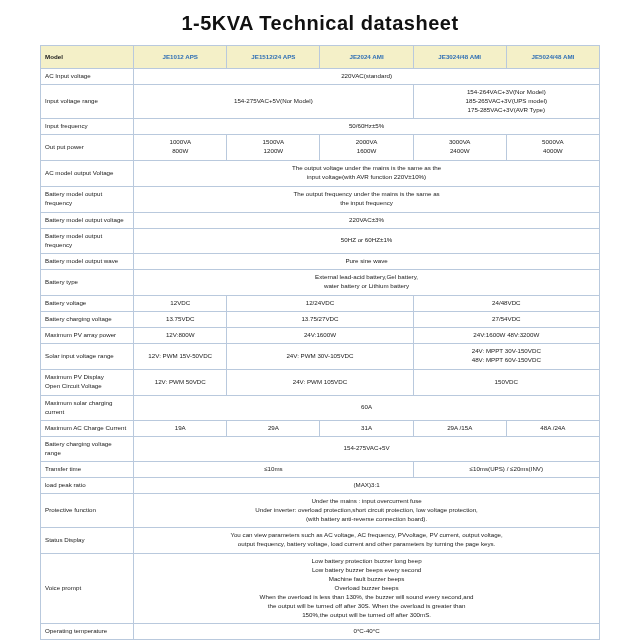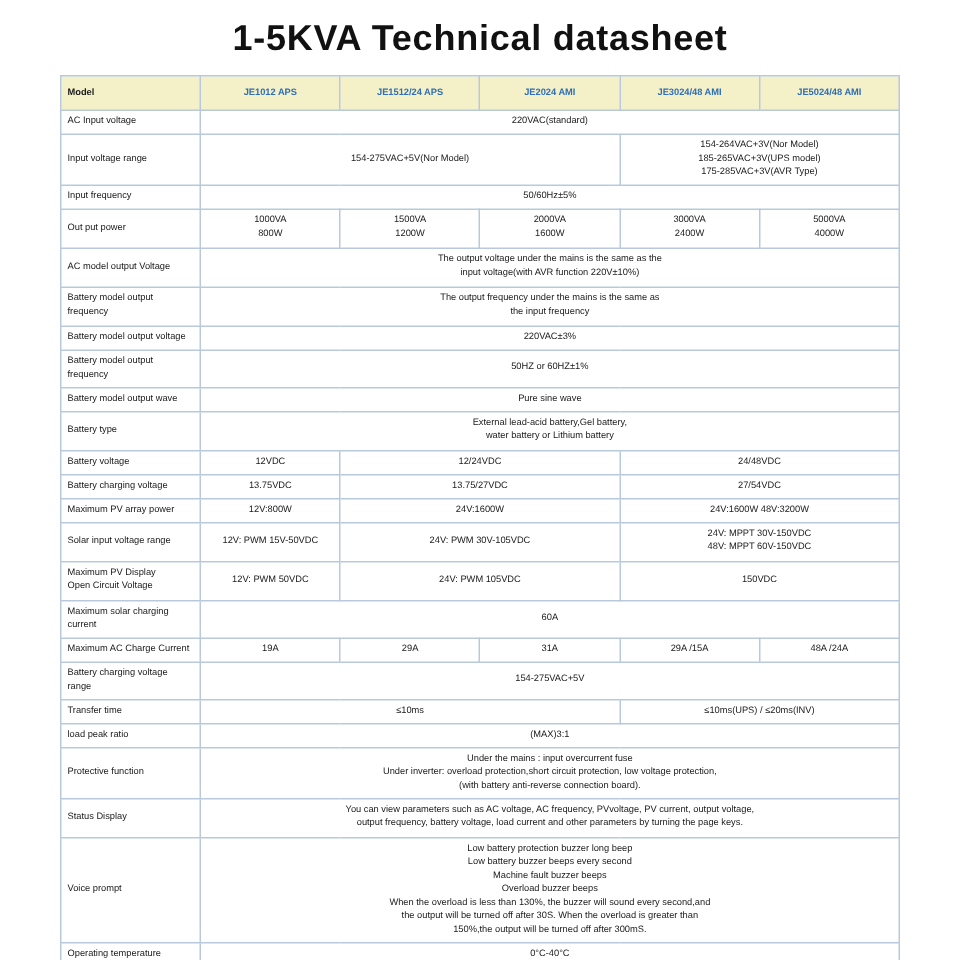--- a/index.html
+++ b/index.html
@@ -15,21 +15,21 @@
     overflow: hidden;
   }
   .page {
     width: 640px;
     height: 640px;
     position: relative;
     box-sizing: border-box;
   }
   .doc-title {
     text-align: center;
-    font-size: 24px;
+    font-size: 20px;
     font-weight: bold;
     letter-spacing: 0.5px;
     padding-top: 12px;
     padding-bottom: 10px;
     color: #111111;
   }
   table.spec {
     border-collapse: collapse;
     width: 560px;
     margin: 0 auto;

